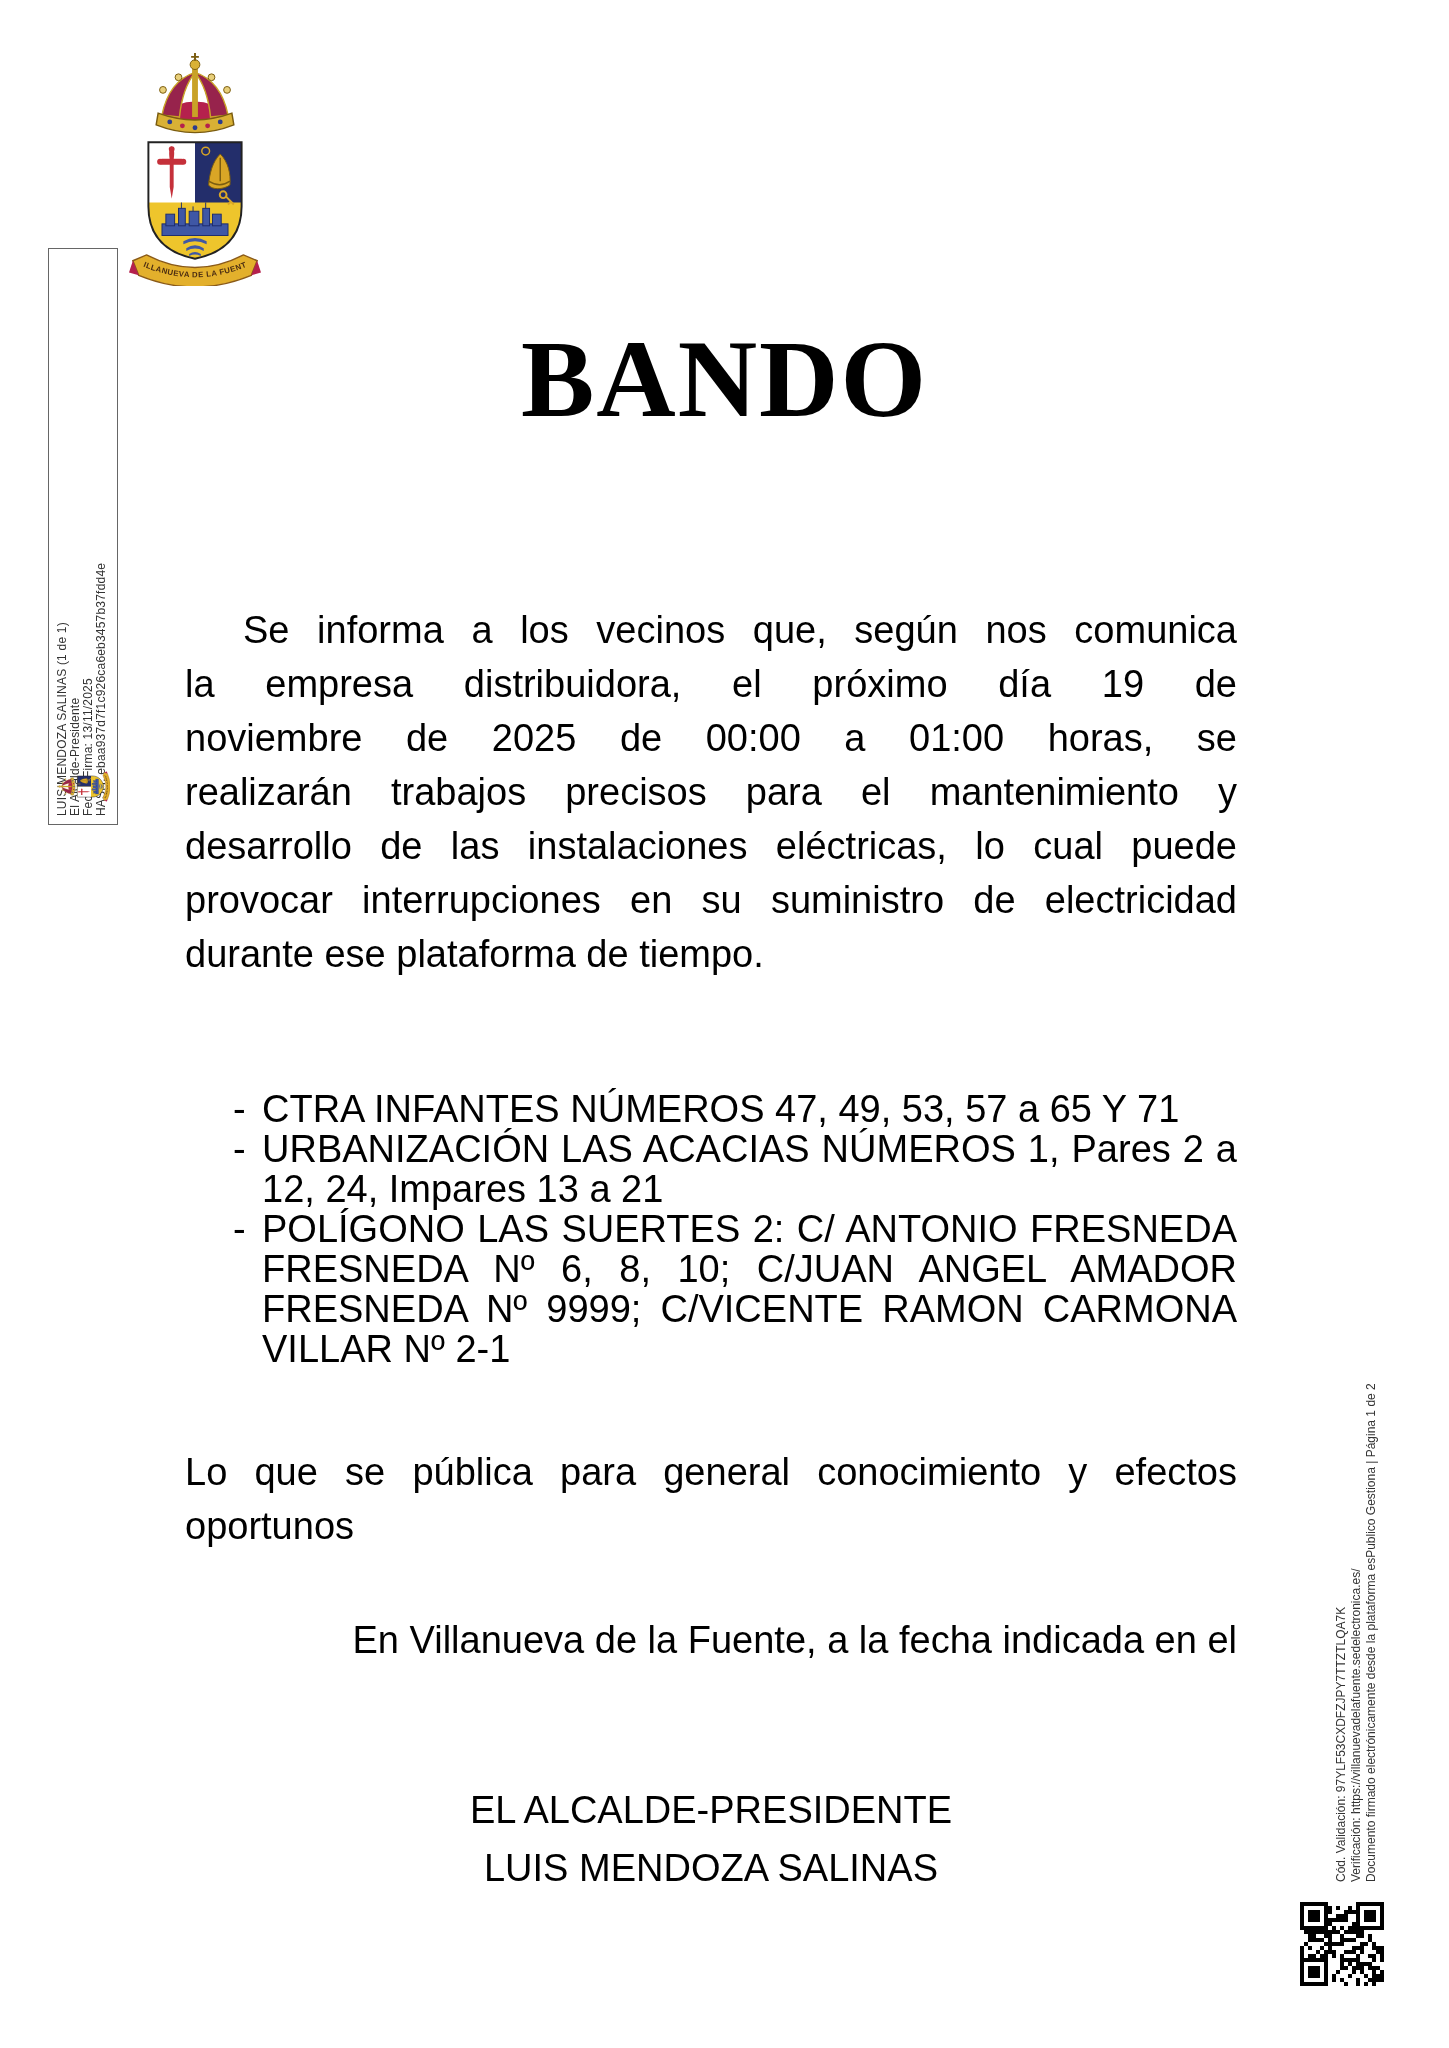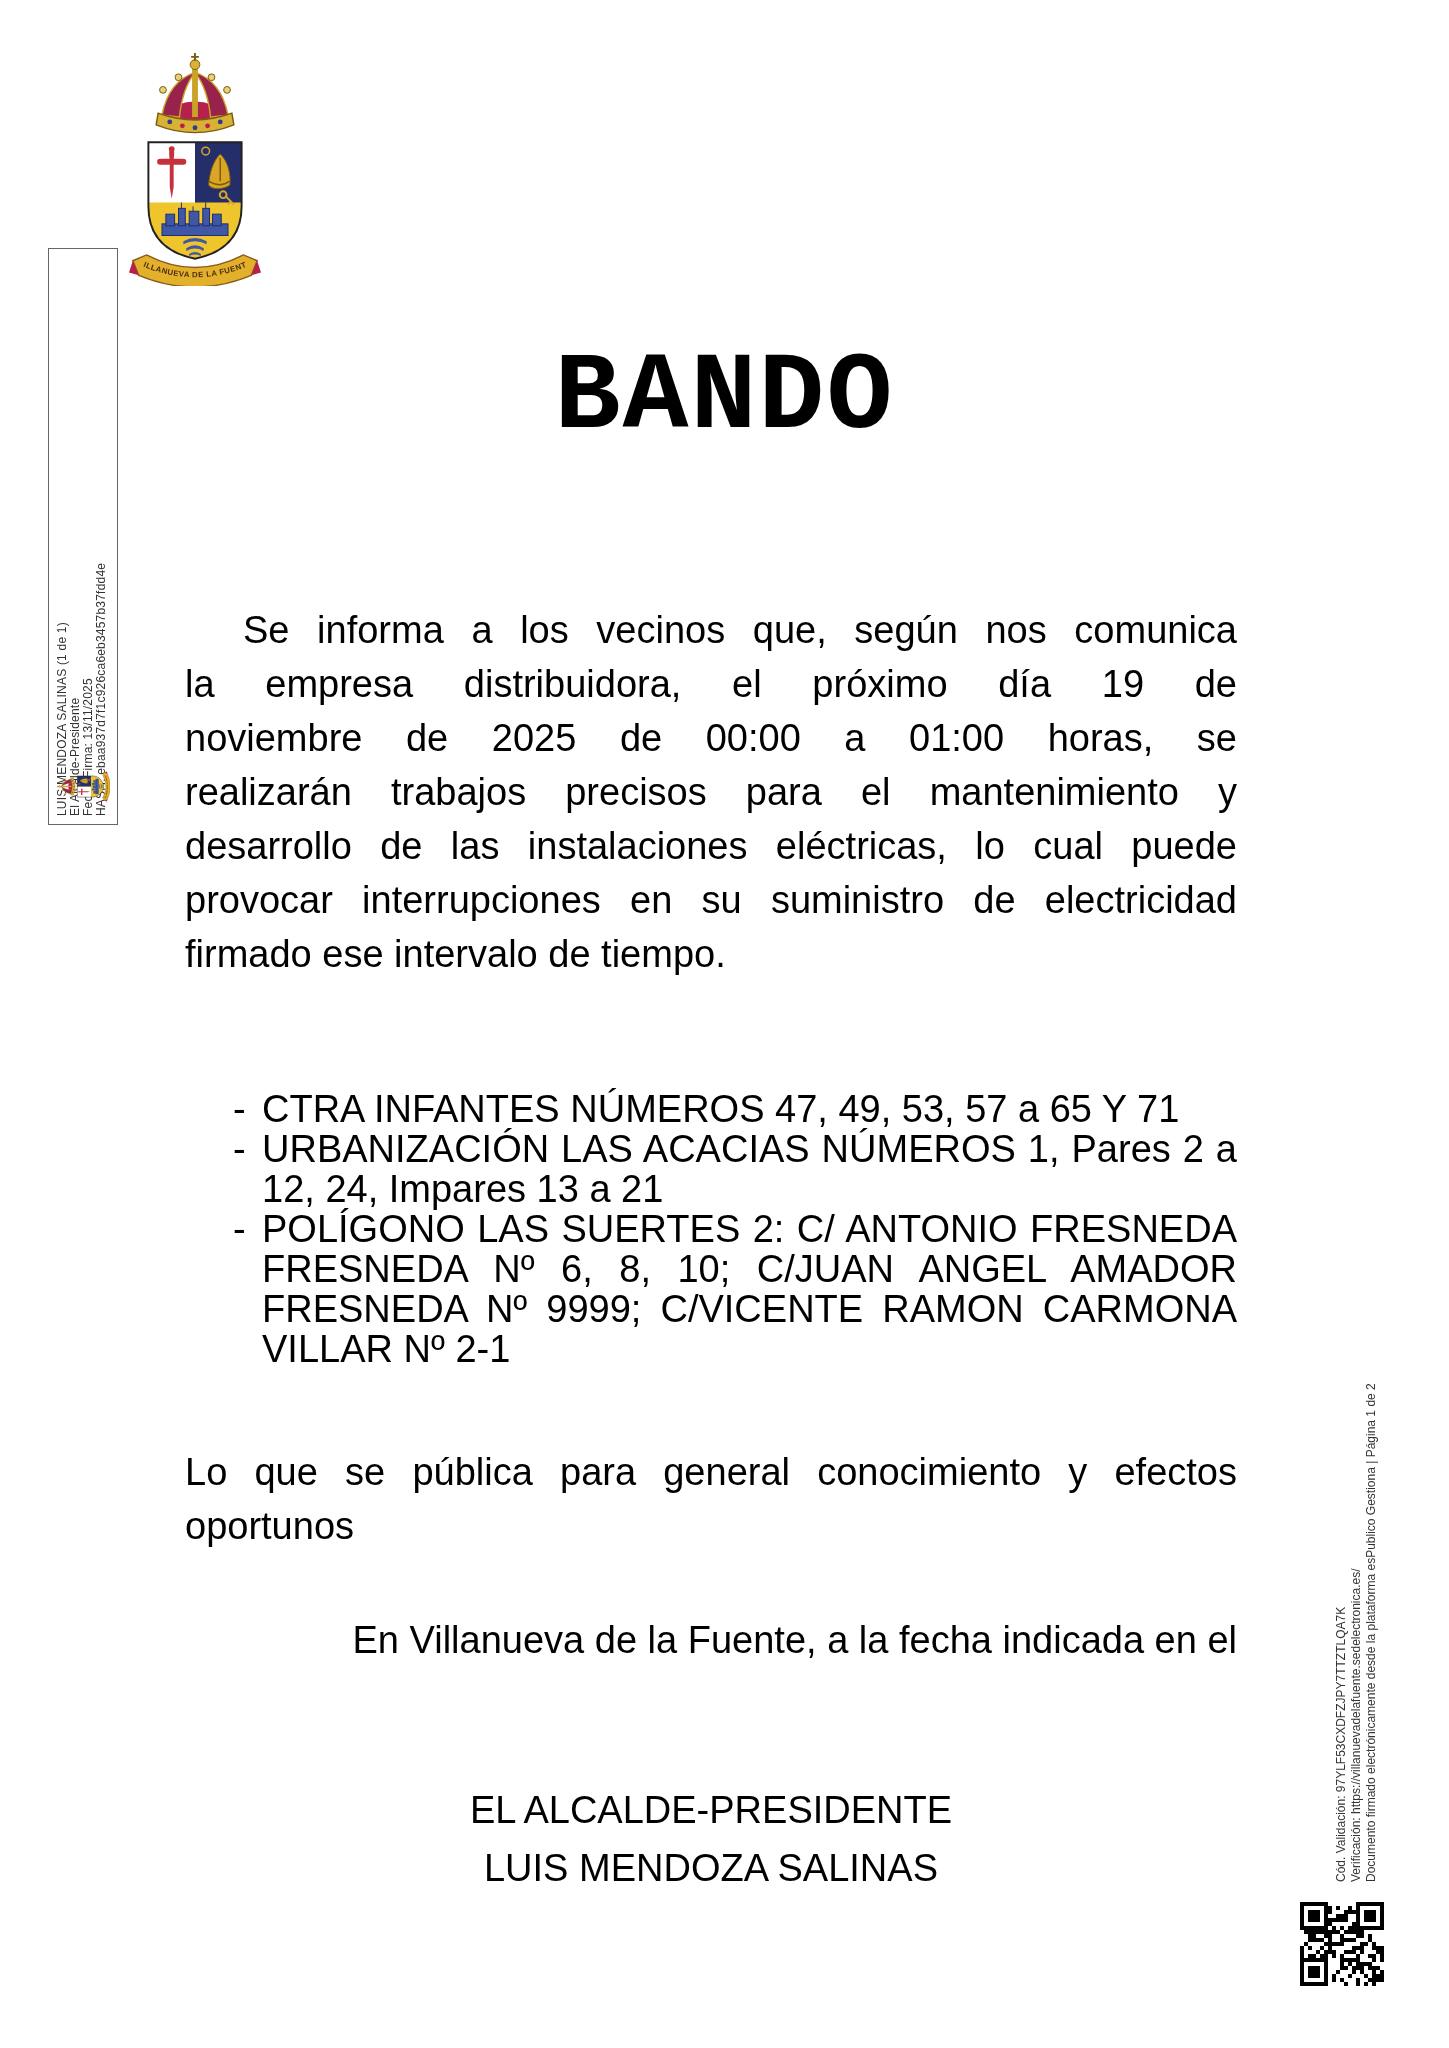--- a/index.html
+++ b/index.html
@@ -3,22 +3,22 @@
 <meta charset="utf-8">
 <style>
   html,body{margin:0;padding:0;background:#888;}
   .page{
     position:relative;width:1449px;height:2048px;background:#ffffff;
     font-family:"Liberation Sans","DejaVu Sans",sans-serif;color:#000;
     overflow:hidden;margin:0 auto;
   }
   
   .title{
-    position:absolute;left:0;top:343px;width:1449px;margin:0;
-    text-align:center;font-family:Liberation Mono, monospace;
+    position:absolute;left:0;top:324px;width:1449px;margin:0;
+    text-align:center;font-family:Liberation Serif, serif;
     font-weight:bold;font-size:110px;line-height:1;letter-spacing:2px;
   }
   
   .para{position:absolute;left:185px;width:1052px;font-size:38px;line-height:44px;}
   .para div{text-align:left;white-space:nowrap;margin-top:10px;}
   .para div.jl,.li div.jl{text-align:justify;text-align-last:justify;white-space:normal;}
   .para div.fi{padding-left:58px;}
   .p1{top:598px;}
   .p2{top:988px;}
   .p3{top:1440px;}
@@ -140,21 +140,21 @@
 
   <h1 class="title">BANDO</h1>
 
   <div class="para p1">
       <div class="jl fi">Se informa a los vecinos que, según nos comunica</div>
       <div class="jl">la empresa distribuidora, el próximo día 19 de</div>
       <div class="jl">noviembre de 2025 de 00:00 a 01:00 horas, se</div>
       <div class="jl">realizarán trabajos precisos para el mantenimiento y</div>
       <div class="jl">desarrollo de las instalaciones eléctricas, lo cual puede</div>
       <div class="jl">provocar interrupciones en su suministro de electricidad</div>
-      <div>firmado ese intervalo de tiempo.</div>
+      <div>durante ese plataforma de tiempo.</div>
     </div>
 
 
   <div class="list">
       <div class="li">
         <span class="mk">-</span>
         <div>CTRA INFANTES NÚMEROS 47, 49, 53, 57 a 65 Y 71</div>
       </div>
       <div class="li">
         <span class="mk">-</span>

